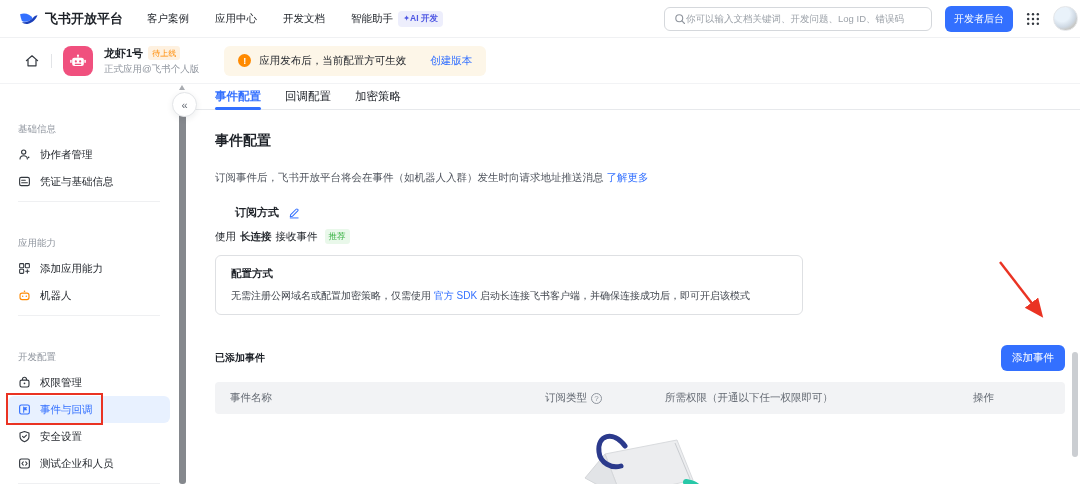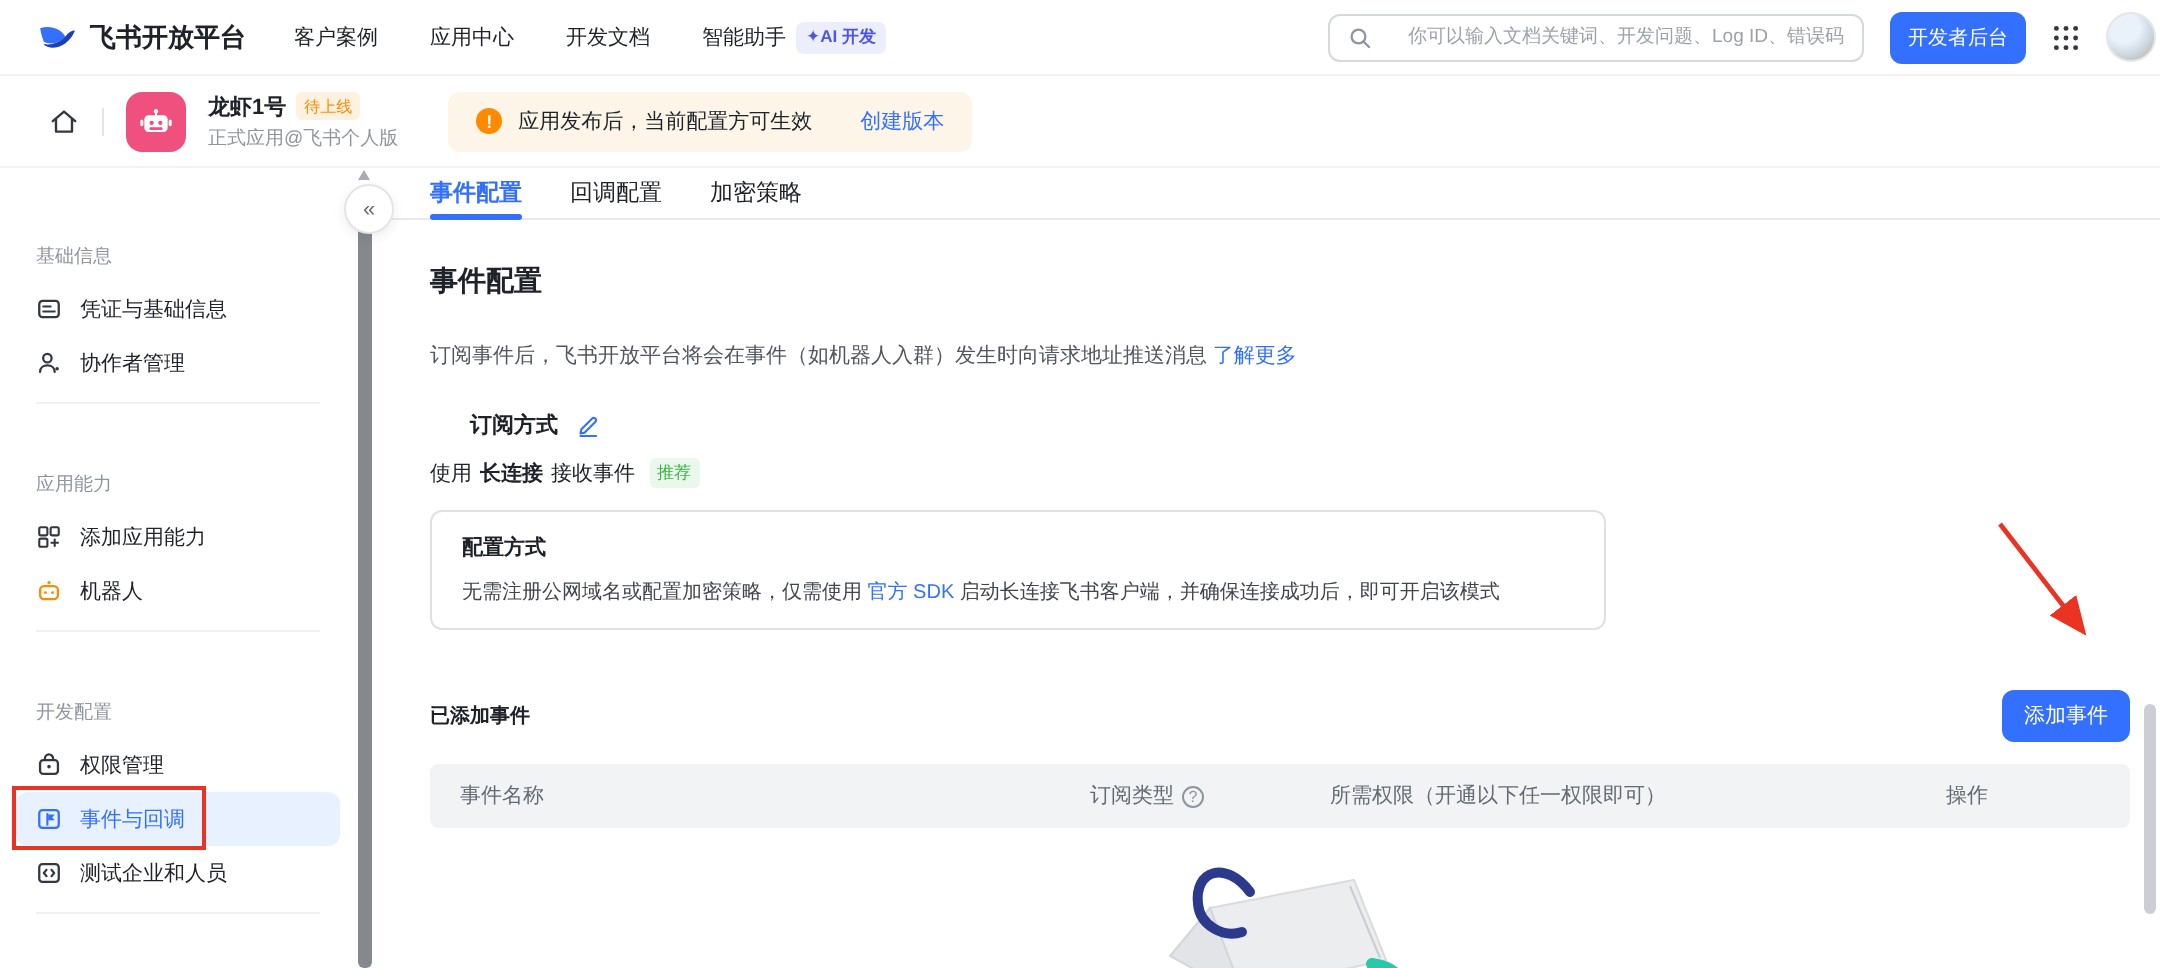--- a/index.html
+++ b/index.html
@@ -9,21 +9,21 @@
   
   .topnav { height:38px; display:flex; align-items:center; padding:0 14px 0 18px;
     border-bottom:1px solid #F0F1F3; position:relative; z-index:10; background:#fff; }
   .brand { display:flex; align-items:center; gap:7px; font-size:13px; font-weight:bold; cursor:pointer; }
   .nav-menu { display:flex; align-items:center; gap:26px; margin-left:24px; font-size:10.5px; }
   .nav-item { cursor:pointer; white-space:nowrap; }
   .nav-item-ai { display:flex; align-items:center; gap:5px; }
   .ai-badge { background:#EDEEFC; color:#4E57E3; font-size:8.5px; padding:2px 5px; border-radius:4px; font-weight:bold; }
   .nav-right { margin-left:auto; display:flex; align-items:center; gap:13px; }
   .search-box { width:268px; height:24px; border:1px solid #D5D8DC; border-radius:6px;
-    display:flex; align-items:center; gap:18px; padding:0 9px; background:#fff; }
+    display:flex; align-items:center; gap:0; padding:0 9px; background:#fff; }
   .search-box input { border:none; outline:none; flex:1; font-size:9.5px; color:#1F2329; background:transparent;
     font-family:"Liberation Sans","DejaVu Sans",sans-serif; }
   .search-box input::placeholder { color:#9CA2A9; }
   .console-btn { background:#3370FF; color:#fff; border:none; border-radius:6px; font-size:10px;
     padding:6px 9px; cursor:pointer; white-space:nowrap; font-family:inherit; }
   .avatar { width:25px; height:25px; border-radius:50%; margin-right:-12px; flex:none; cursor:pointer;
     background:radial-gradient(circle at 35% 30%,#e9f2fa 0 35%,#cfd9e4 60%,#b9a98e 100%); border:1px solid #E4E6E9; }
 
   
   .appbar { height:46px; display:flex; align-items:center; padding:0 0 0 24px; gap:11px;
@@ -174,33 +174,33 @@
     <span class="banner-link">创建版本</span>
   </div>
 </div>
 
 <div class="body-row">
 
   <div class="sidebar">
     <div class="side-title">基础信息</div>
     <div class="side-item">
       <svg viewBox="0 0 16 16">
+          <circle cx="7" cy="5" r="2.6" fill="none" stroke="#33383F" stroke-width="1.4"></circle>
+          <path d="M2.5 13.5c0-2.5 2-4 4.5-4s4.5 1.5 4.5 4" fill="none" stroke="#33383F" stroke-width="1.4" stroke-linecap="round"></path>
+          <circle cx="13" cy="11.5" r="1.1" fill="#33383F"></circle>
+        </svg>
+      <span>协作者管理</span>
+    </div>
+    <div class="side-item">
+      <svg viewBox="0 0 16 16">
           <rect x="2" y="3" width="12" height="10" rx="2" fill="none" stroke="#33383F" stroke-width="1.4"></rect>
           <line x1="4.5" y1="6.5" x2="9" y2="6.5" stroke="#33383F" stroke-width="1.3" stroke-linecap="round"></line>
           <line x1="4.5" y1="9.5" x2="11.5" y2="9.5" stroke="#33383F" stroke-width="1.3" stroke-linecap="round"></line>
         </svg>
       <span>凭证与基础信息</span>
-    </div>
-    <div class="side-item">
-      <svg viewBox="0 0 16 16">
-          <circle cx="7" cy="5" r="2.6" fill="none" stroke="#33383F" stroke-width="1.4"></circle>
-          <path d="M2.5 13.5c0-2.5 2-4 4.5-4s4.5 1.5 4.5 4" fill="none" stroke="#33383F" stroke-width="1.4" stroke-linecap="round"></path>
-          <circle cx="13" cy="11.5" r="1.1" fill="#33383F"></circle>
-        </svg>
-      <span>协作者管理</span>
     </div>
     <div class="side-divider"></div>
 
     <div class="side-title">应用能力</div>
     <div class="side-item">
       <svg viewBox="0 0 16 16">
           <rect x="2" y="2" width="5" height="5" rx="1" fill="none" stroke="#33383F" stroke-width="1.3"></rect>
           <rect x="9" y="2" width="5" height="5" rx="1" fill="none" stroke="#33383F" stroke-width="1.3"></rect>
           <rect x="2" y="9" width="5" height="5" rx="1" fill="none" stroke="#33383F" stroke-width="1.3"></rect>
           <line x1="11.5" y1="9.5" x2="11.5" y2="13.5" stroke="#33383F" stroke-width="1.3" stroke-linecap="round"></line>
@@ -229,20 +229,27 @@
       <span>权限管理</span>
     </div>
     <div class="side-item active">
       <div class="red-box"></div>
       <svg viewBox="0 0 16 16">
           <rect x="2" y="2.5" width="12" height="11" rx="2" fill="none" stroke="#3370FF" stroke-width="1.4"></rect>
           <line x1="7" y1="5" x2="7" y2="11.5" stroke="#3370FF" stroke-width="1.3" stroke-linecap="round"></line>
           <path d="M7.5 5.2 L11.5 5.2 L10 7 L11.5 8.8 L7.5 8.8 Z" fill="#3370FF"></path>
         </svg>
       <span>事件与回调</span>
+    </div>
+    <div class="side-item">
+      <svg viewBox="0 0 16 16">
+          <path d="M8 1.8 L13.5 3.8 V8 c0 3.2-2.3 5.3-5.5 6.4 C4.8 13.3 2.5 11.2 2.5 8 V3.8 Z" fill="none" stroke="#33383F" stroke-width="1.4" stroke-linejoin="round"></path>
+          <path d="M5.6 7.8 L7.3 9.5 L10.4 6.3" fill="none" stroke="#33383F" stroke-width="1.4" stroke-linecap="round" stroke-linejoin="round"></path>
+        </svg>
+      <span>安全设置</span>
     </div>
     <div class="side-item">
       <svg viewBox="0 0 16 16">
           <rect x="2" y="2.5" width="12" height="11" rx="2" fill="none" stroke="#33383F" stroke-width="1.4"></rect>
           <path d="M6.5 6 L4.8 8 L6.5 10 M9.5 6 L11.2 8 L9.5 10" fill="none" stroke="#33383F" stroke-width="1.3" stroke-linecap="round" stroke-linejoin="round"></path>
         </svg>
       <span>测试企业和人员</span>
     </div>
     <div class="side-divider"></div>
 

